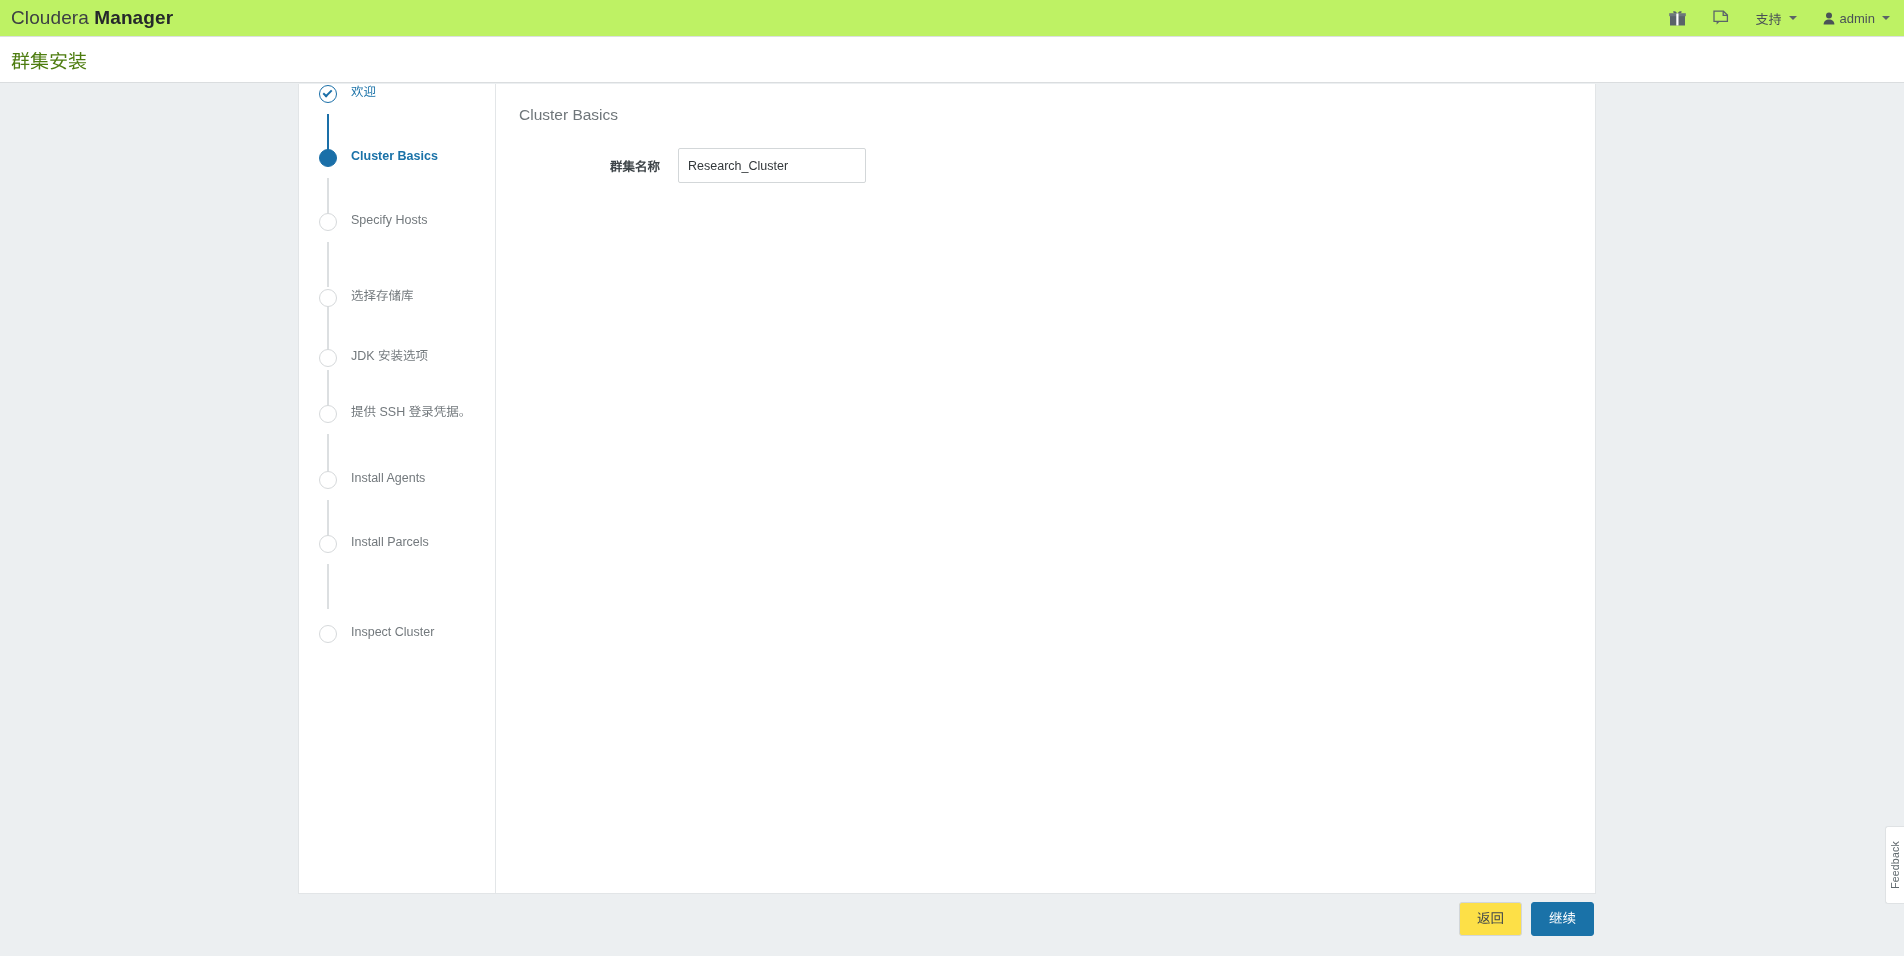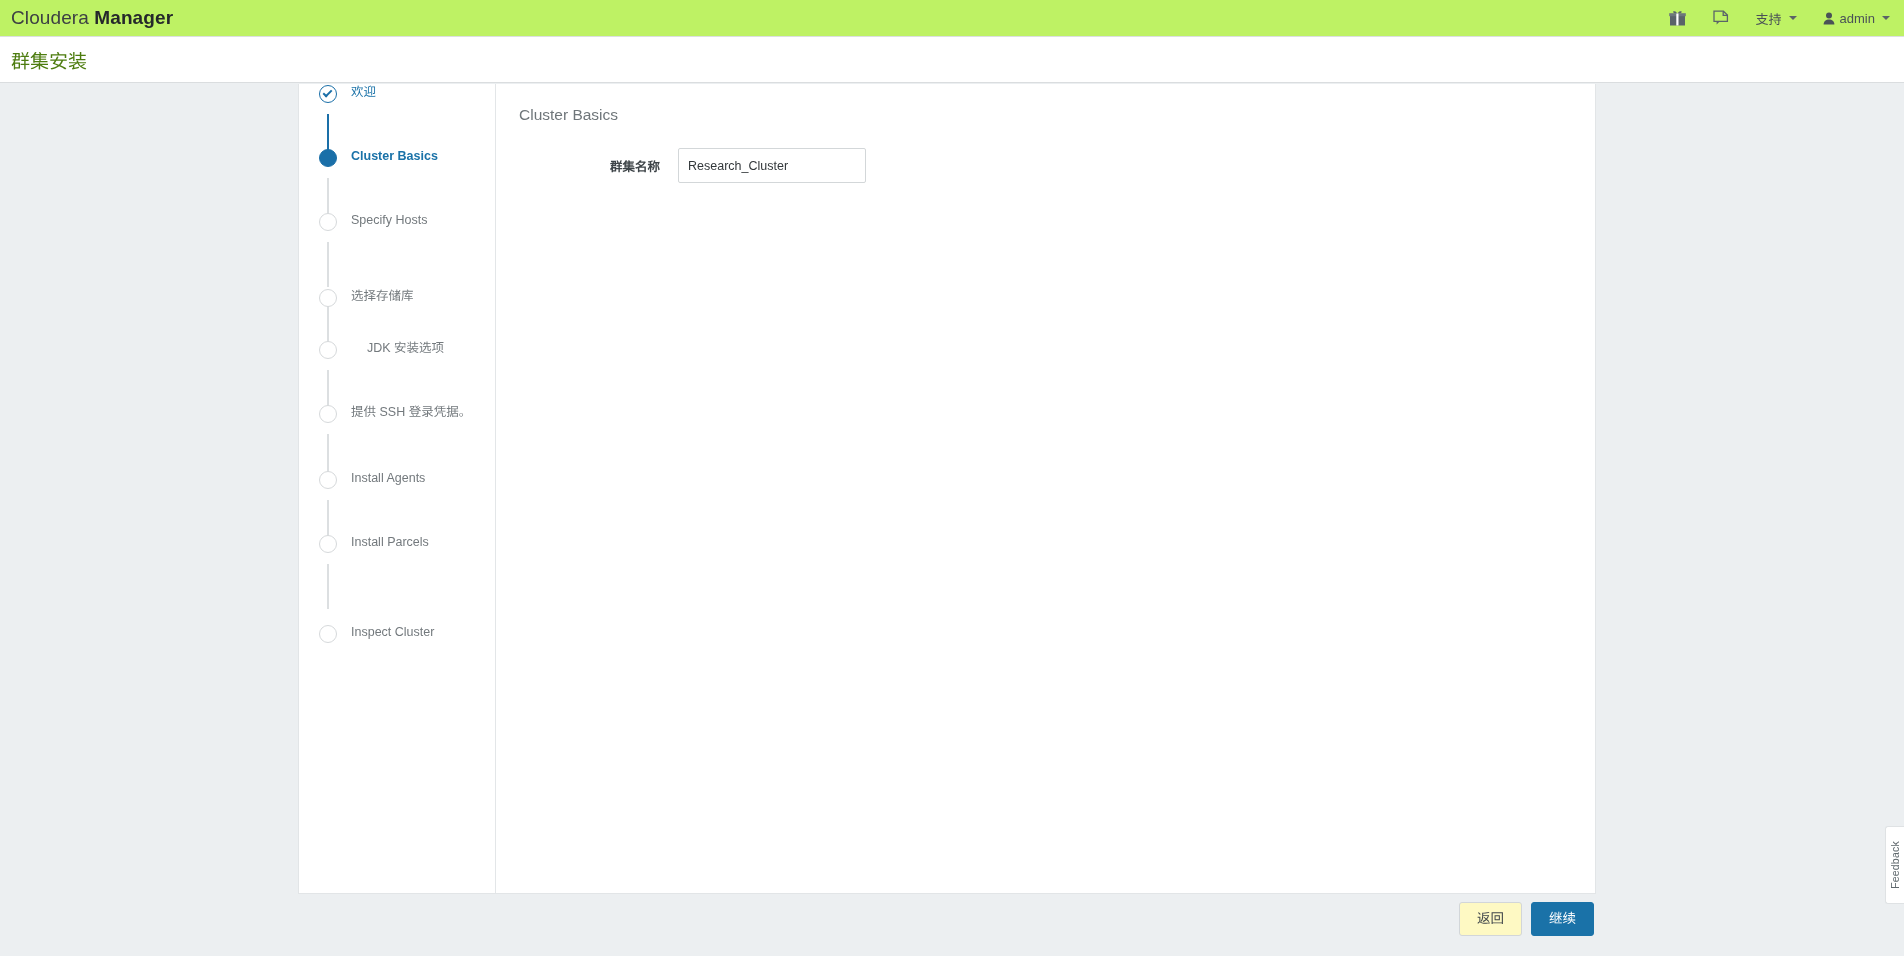--- a/index.html
+++ b/index.html
@@ -186,21 +186,21 @@
     min-width: 62px;
     padding: 0 17px;
     font-size: 13.5px;
     border-radius: 3px;
     cursor: pointer;
     font-family: "Liberation Sans", "DejaVu Sans", sans-serif;
     line-height: 32px;
     text-align: center;
   }
   .btn-secondary {
-    background: #fef9c3;
+    background: #fde047;
     border: 1px solid #d2d6d9;
     color: #41474b;
   }
   .btn-primary {
     background: #1a72a8;
     border: 1px solid #1a72a8;
     color: #ffffff;
   }
 
   
@@ -295,21 +295,21 @@
           <div class="ring"></div>
         </div>
         <div class="steplabel">Specify Hosts</div>
       </div>
       <div class="step todo" style="position: absolute; top: 204px;">
         <div class="marker">
           <div class="ring"></div>
         </div>
         <div class="steplabel">选择存储库</div>
       </div>
-      <div class="step todo" style="position: absolute; top: 256px; gap: 16px;">
+      <div class="step todo" style="position: absolute; top: 264px;">
         <div class="marker">
           <div class="ring"></div>
         </div>
         <div class="steplabel">JDK 安装选项</div>
       </div>
       <div class="step todo" style="position: absolute; top: 320px;">
         <div class="marker">
           <div class="ring"></div>
         </div>
         <div class="steplabel">提供 SSH 登录凭据。</div>

